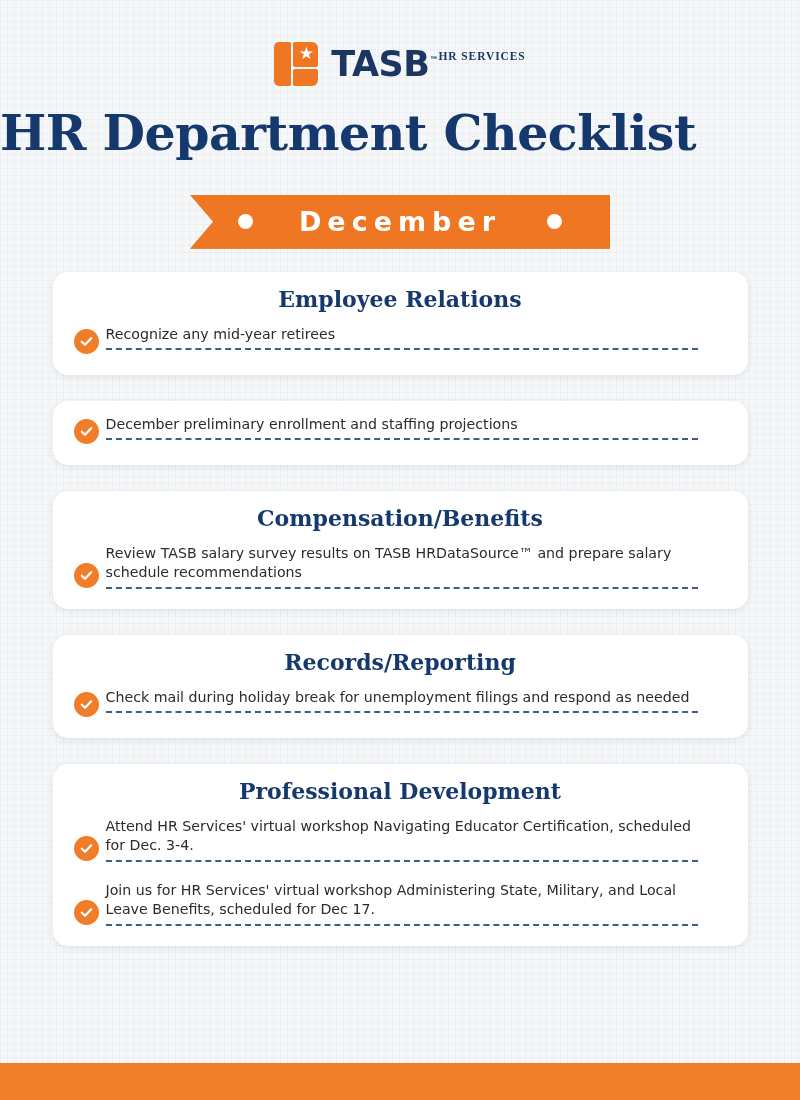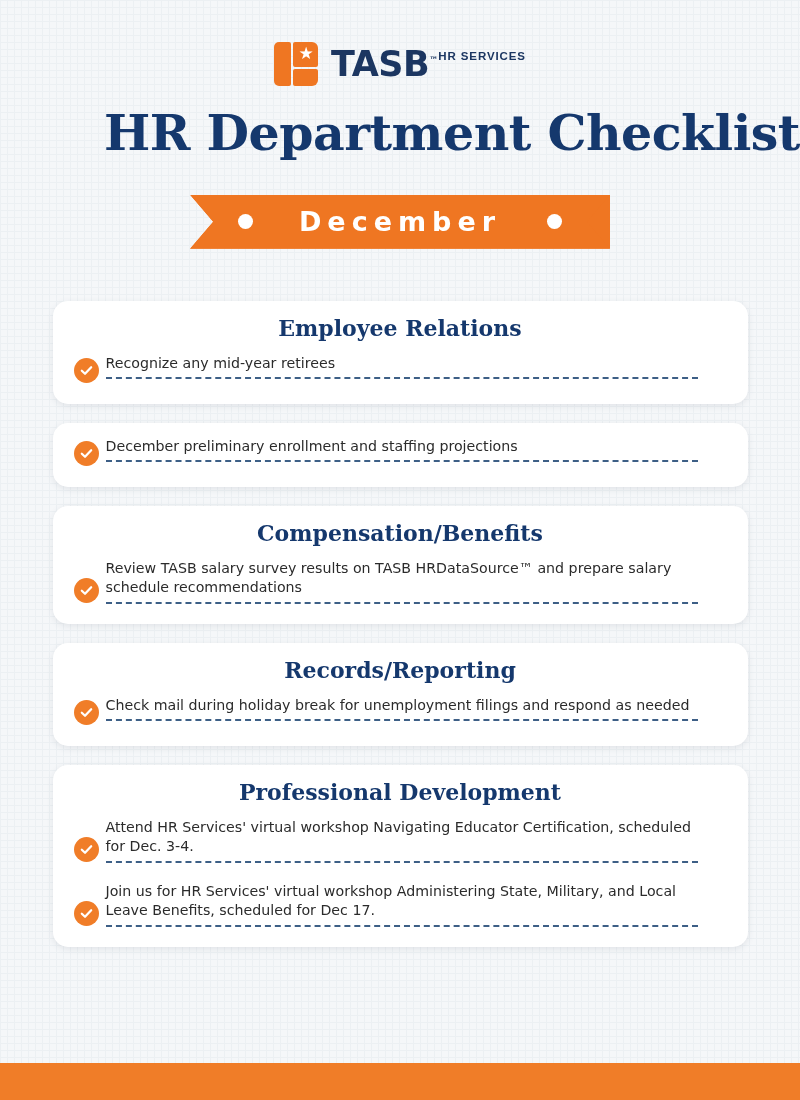--- a/index.html
+++ b/index.html
@@ -100,32 +100,32 @@
     color: #1c3661;
     position: relative;
   }
   .logo-tm {
     font-size: 9px;
     vertical-align: super;
     letter-spacing: 0;
     font-weight: bold;
   }
   .logo-sub {
-    font-family: Liberation Sans, sans-serif;
+    font-family: Liberation Serif, serif;
     font-weight: bold;
     font-size: 11.5px;
     letter-spacing: 0.9px;
     color: #1c3661;
     margin-top: 4px;
     text-align: right;
   }
 
   
   .main-title {
-    text-align: right;
+    text-align: left;
     font-family: "DejaVu Serif", serif;
     font-weight: bold;
     font-size: 49px;
     letter-spacing: -0.5px;
     color: #15386d;
     margin-top: 18px;
   }
 
   
   .ribbon-wrap {
@@ -174,24 +174,24 @@
     font-family: "DejaVu Sans", sans-serif;
     font-weight: bold;
     font-size: 27px;
     letter-spacing: 6px;
     color: #ffffff;
     white-space: nowrap;
   }
 
   
   .cards {
-    margin-top: 52px;
+    margin-top: 23px;
     display: flex;
     flex-direction: column;
-    gap: 19px;
+    gap: 26px;
   }
   .card {
     position: relative;
     width: 695px;
     margin: 0 auto;
     background: #ffffff;
     border-radius: 15px;
     box-shadow: 0 2px 7px rgba(45, 60, 80, 0.10);
     padding: 14px 0 20px 0;
     box-sizing: border-box;

